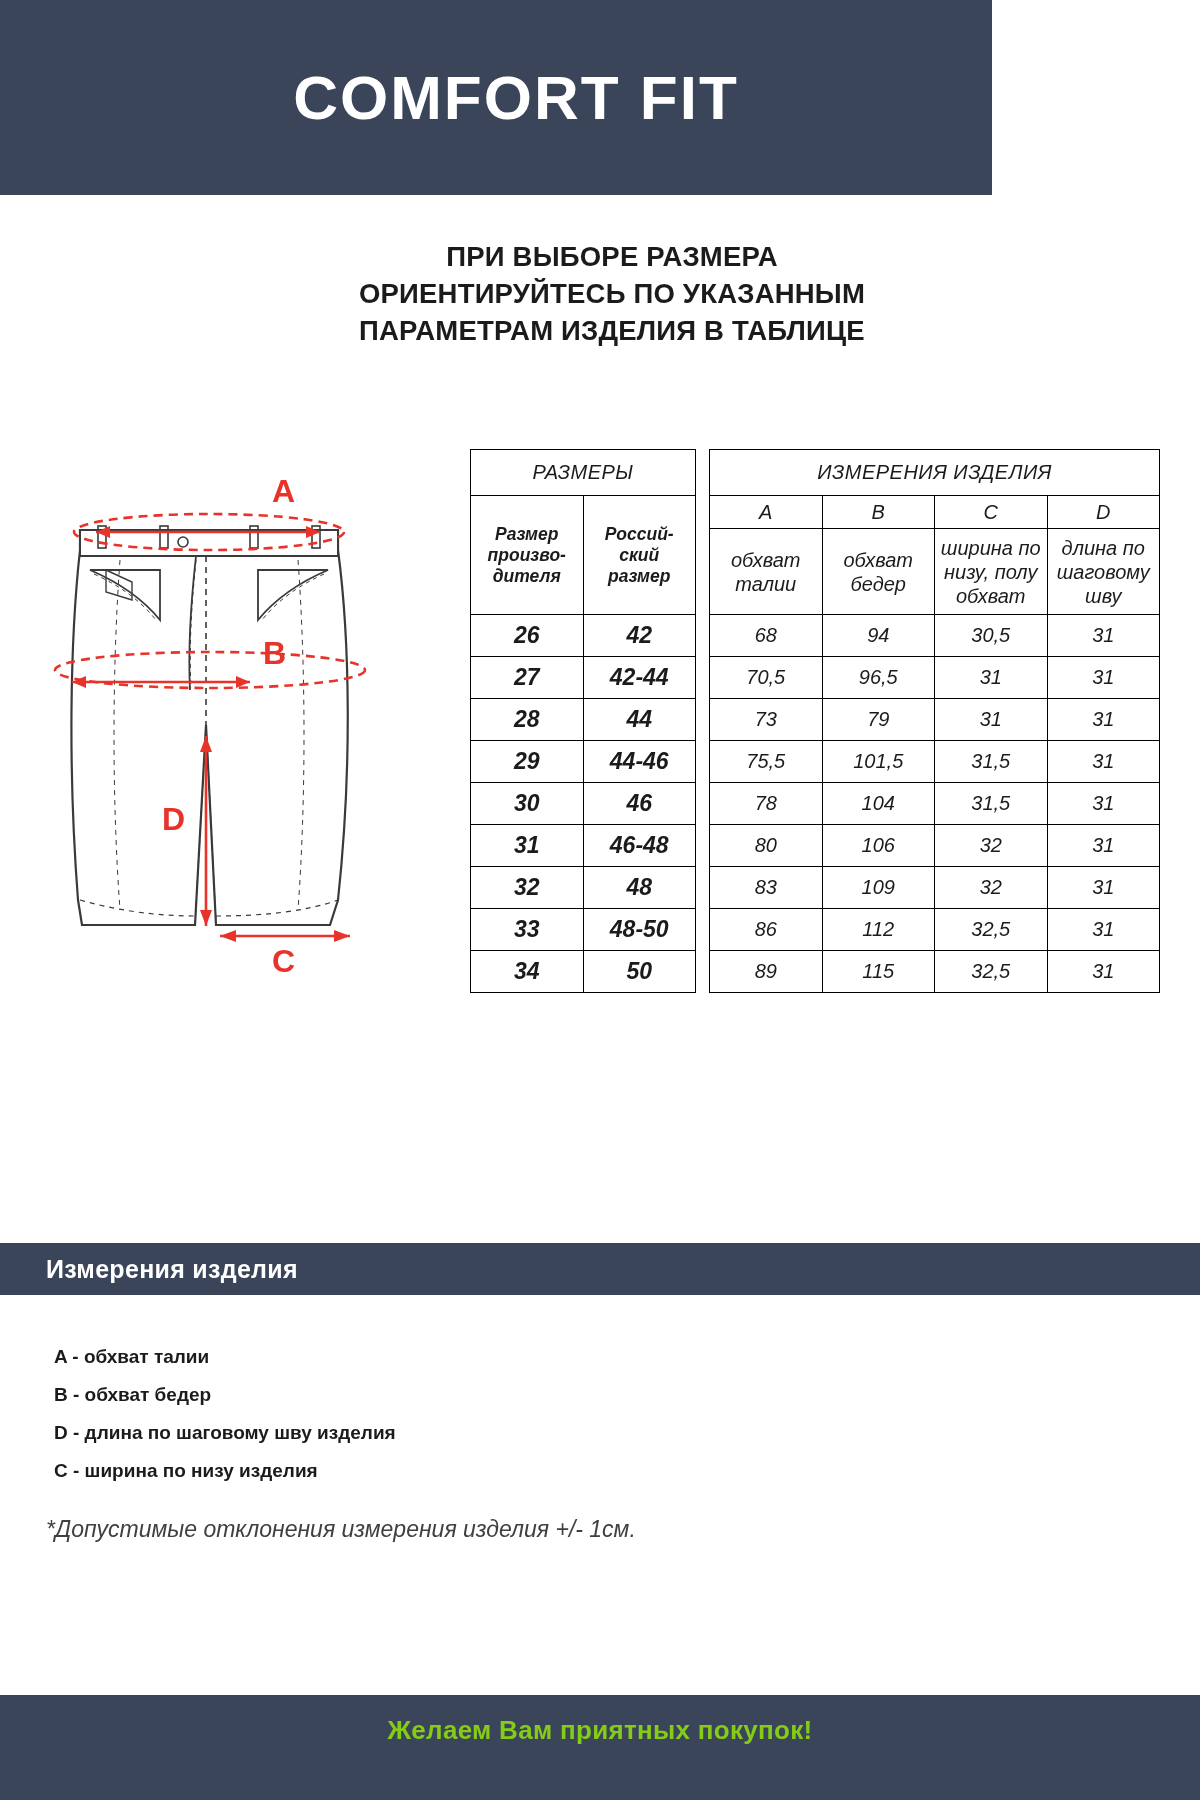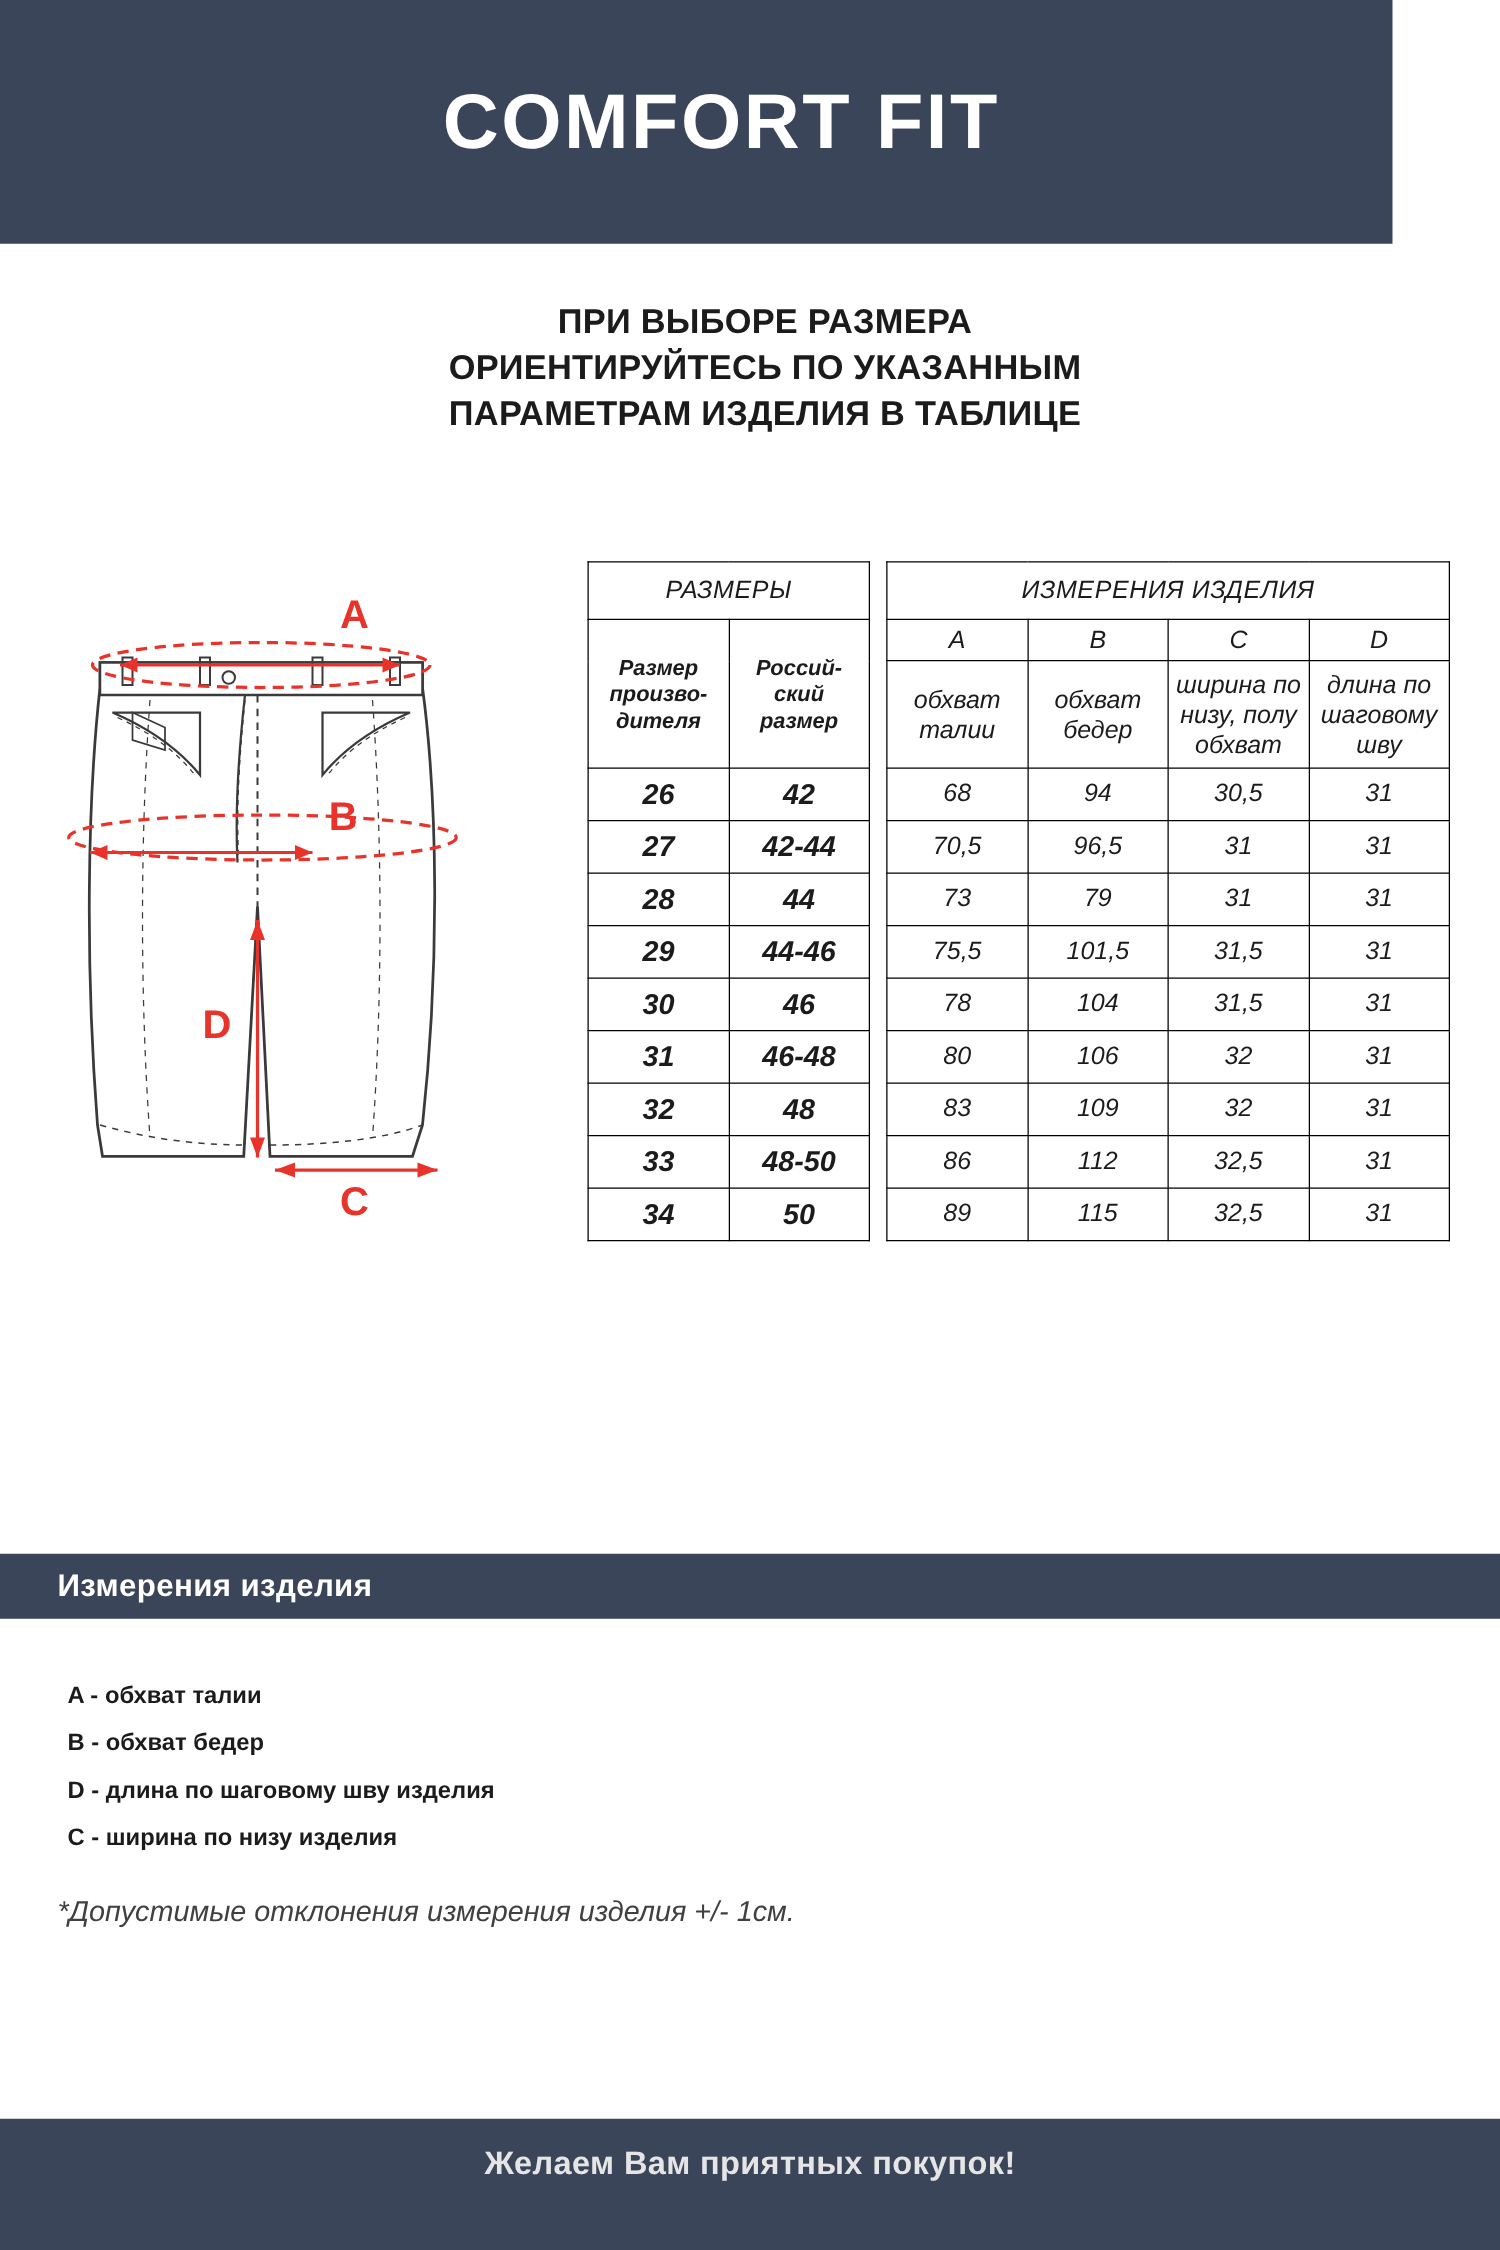--- a/index.html
+++ b/index.html
@@ -17,21 +17,21 @@
     width: 1200px;
     height: 1800px;
     position: relative;
     background: #ffffff;
   }
 
   
   .header-bar {
     position: absolute;
     left: 0; top: 0;
-    width: 1114px;
+    width: 992px;
     height: 195px;
     background: #3b4559;
     display: flex;
     align-items: center;
     justify-content: flex-end;
   }
   .header-title {
     color: #ffffff;
     font-size: 62px;
     font-weight: bold;
@@ -169,21 +169,21 @@
     bottom: 0;
     width: 1200px;
     height: 105px;
     background: #3b4559;
     display: flex;
     align-items: flex-start;
     justify-content: center;
     padding-top: 20px;
   }
   .footer-bar span {
-    color: #e5e5e5;
+    color: #84cc16;
     font-size: 26px;
     font-weight: bold;
     letter-spacing: 0.3px;
   }
 </style>
 </head>
 <body>
 
 <div class="page">
 

